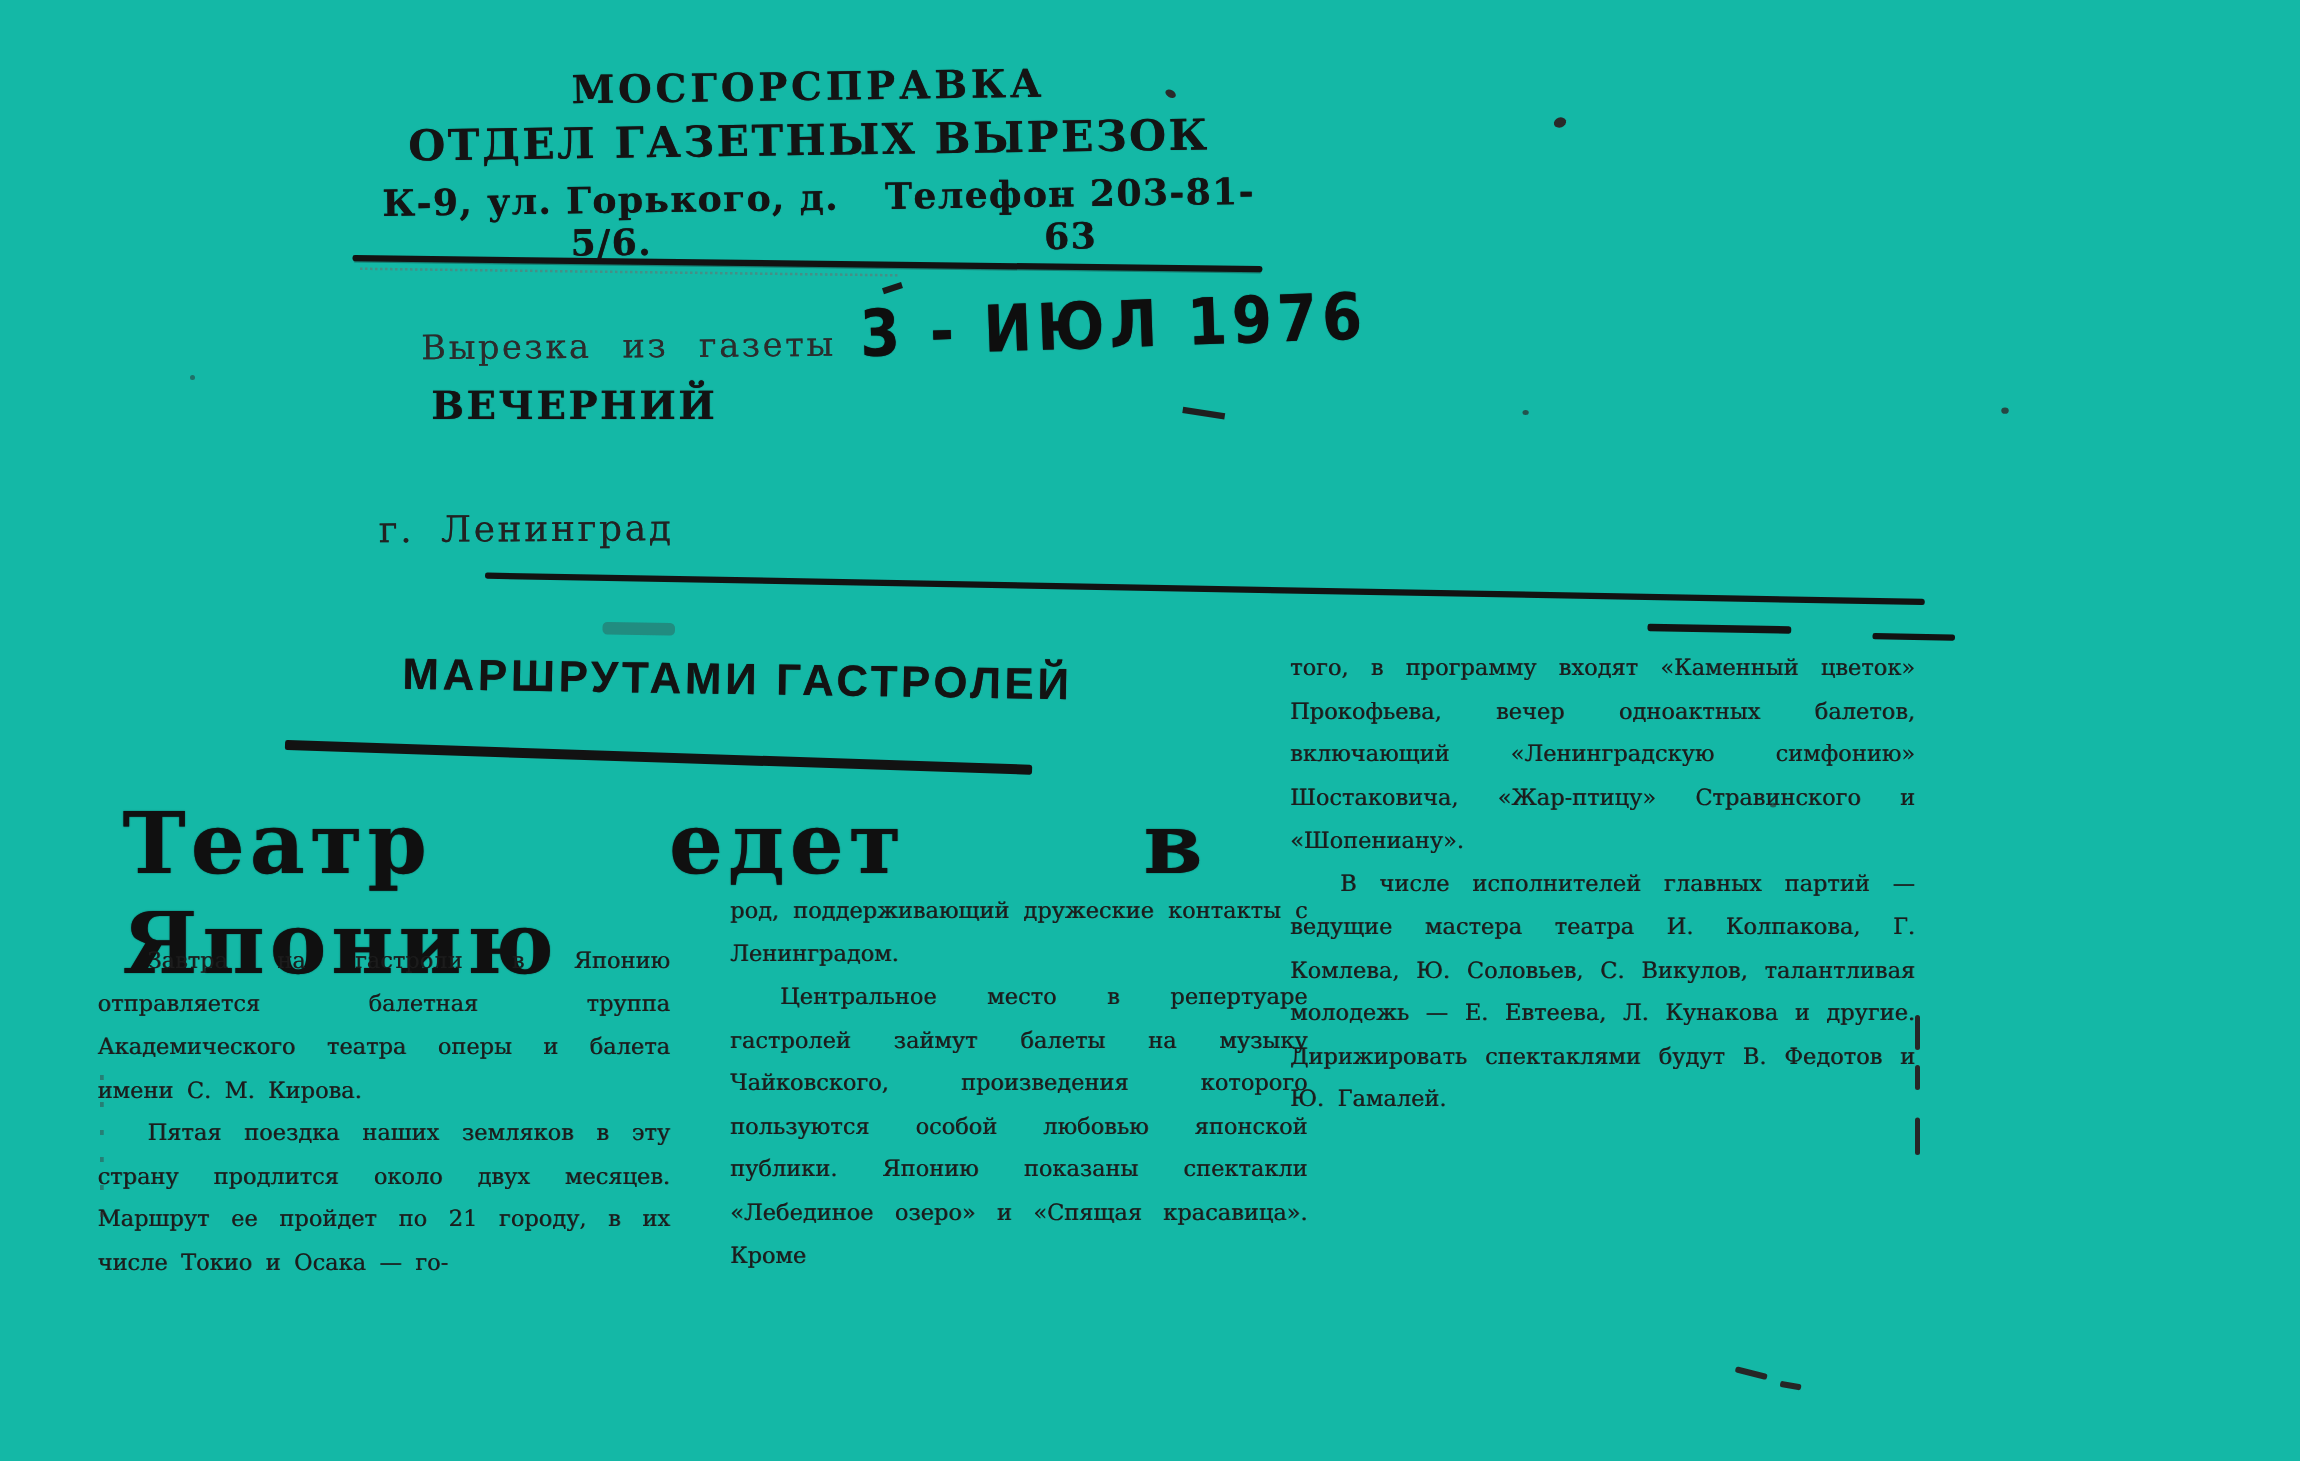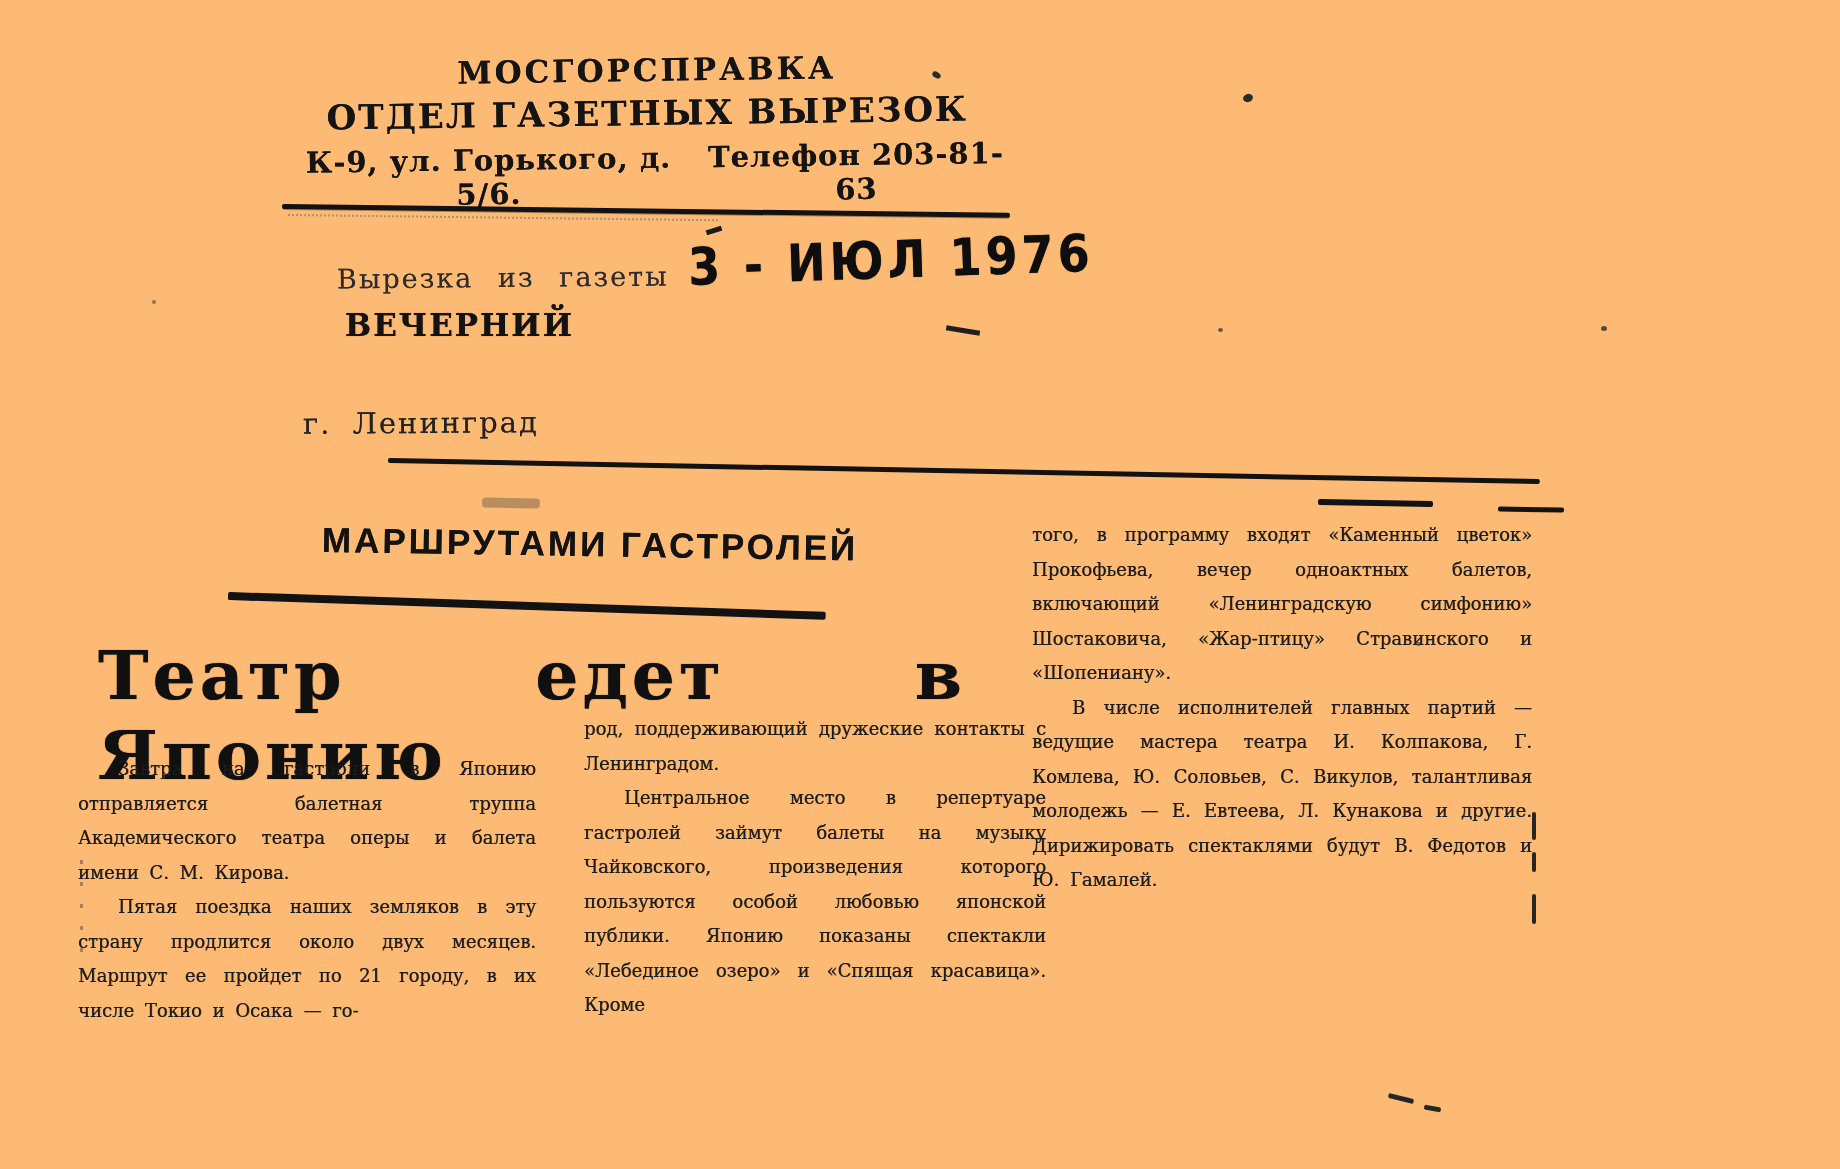--- a/index.html
+++ b/index.html
@@ -1,18 +1,18 @@
 <!DOCTYPE html>
 <html lang="ru"><head>
 <meta charset="utf-8">
 <style>
   html,body{margin:0;padding:0;background:#e9e9e7;}
   .page{
     position:relative;width:1840px;height:1169px;margin:0 auto;
-    background:#fdba74;overflow:hidden;color:#1b1b1b;
+    background:#14b8a6;overflow:hidden;color:#1b1b1b;
     font-family:"DejaVu Serif", serif;
   }
   
   .agency{
     position:absolute;left:280px;top:52px;width:735px;
     text-align:center;transform:rotate(-0.8deg);
     font-family:"DejaVu Serif", serif;font-weight:bold;color:#141414;
     text-shadow:0 0 0.6px rgba(10,10,10,.75);
   }
   .agency-name{font-size:31px;letter-spacing:3px;}

